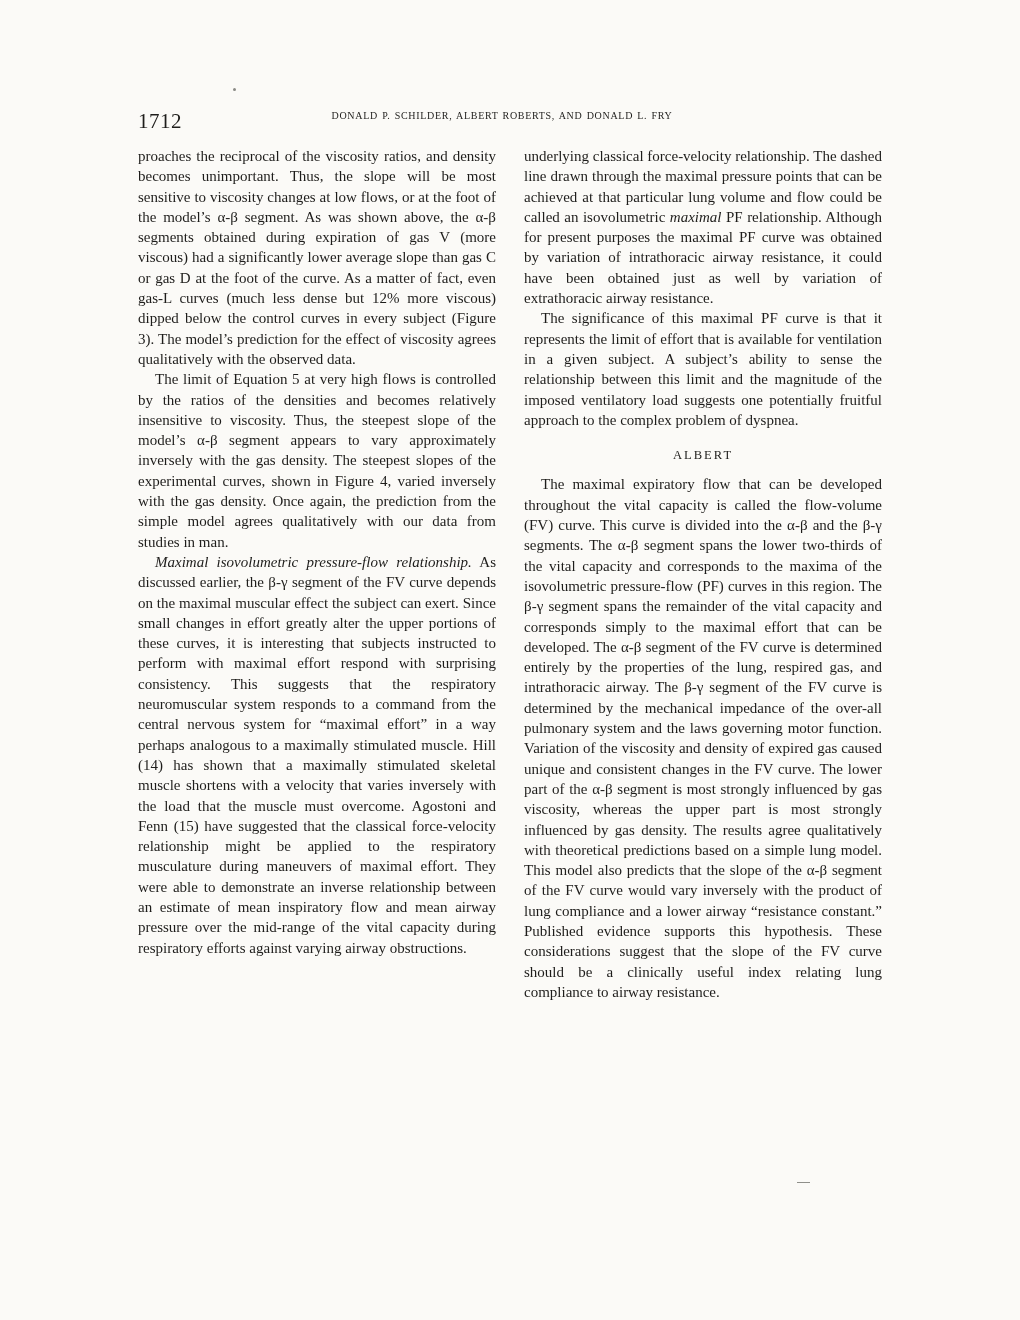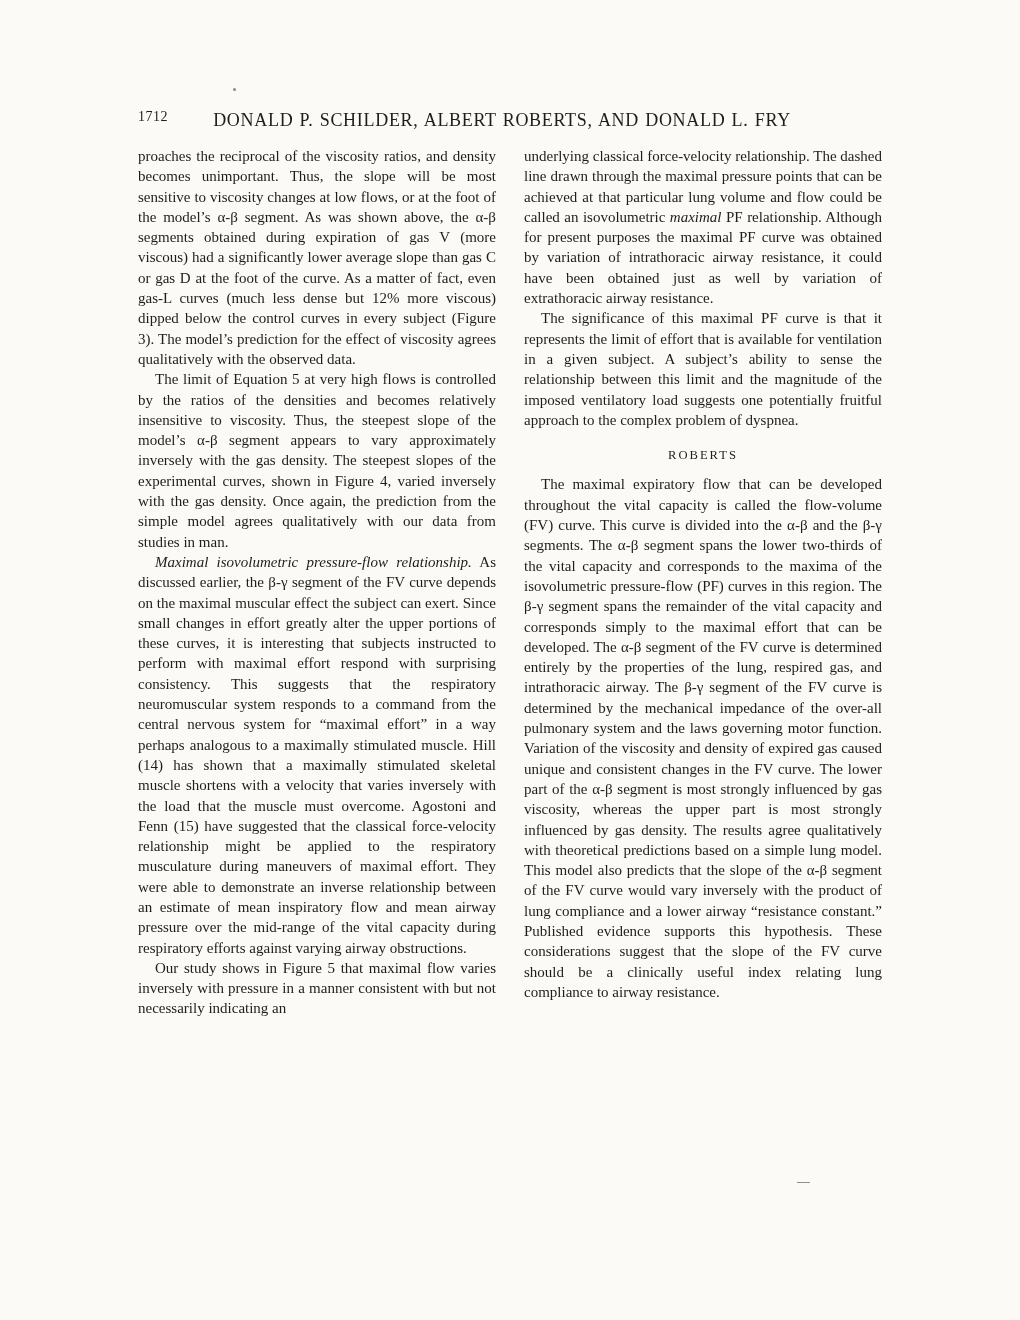--- a/index.html
+++ b/index.html
@@ -18,30 +18,30 @@
     position: absolute;
     top: 108px;
     left: 138px;
     right: 138px;
     height: 22px;
   }
   .page-number {
     position: absolute;
     left: 0;
     top: 1px;
-    font-size: 14px;
+    font-size: 21px;
     letter-spacing: 0.5px;
   }
   .running-title {
     position: absolute;
     left: 0;
     right: 16px;
     top: 2px;
     text-align: center;
-    font-size: 18px;
+    font-size: 10px;
     letter-spacing: 0.7px;
     word-spacing: 1px;
   }
   .columns {
     position: absolute;
     top: 146px;
     left: 138px;
     width: 744px;
     display: flex;
     gap: 28px;
@@ -89,25 +89,24 @@
     <span class="page-number">1712</span>
     <span class="running-title">DONALD P. SCHILDER, ALBERT ROBERTS, AND DONALD L. FRY</span>
   </header>
 
   <main class="columns">
 
     <section class="col">
       <p class="noindent">proaches the reciprocal of the viscosity ratios, and density becomes unimportant.  Thus, the slope will be most sensitive to viscosity changes at low flows, or at the foot of the model’s α-β segment. As was shown above, the α-β segments obtained during expiration of gas V (more viscous) had a significantly lower average slope than gas C or gas D at the foot of the curve.  As a matter of fact, even gas-L curves (much less dense but 12% more viscous) dipped below the control curves in every subject (Figure 3).  The model’s prediction for the effect of viscosity agrees qualitatively with the observed data.</p>
       <p>The limit of Equation 5 at very high flows is controlled by the ratios of the densities and becomes relatively insensitive to viscosity.  Thus, the steepest slope of the model’s α-β segment appears to vary approximately inversely with the gas density.  The steepest slopes of the experimental curves, shown in Figure 4, varied inversely with the gas density.  Once again, the prediction from the simple model agrees qualitatively with our data from studies in man.</p>
       <p><i>Maximal isovolumetric pressure-flow relationship.</i><span> As discussed earlier, the β-γ segment of the FV curve depends on the maximal muscular effect the subject can exert.  Since small changes in effort greatly alter the upper portions of these curves, it is interesting that subjects instructed to perform with maximal effort respond with surprising consistency.  This suggests that the respiratory neuromuscular system responds to a command from the central nervous system for “maximal effort” in a way perhaps analogous to a maximally stimulated muscle. Hill (14) has shown that a maximally stimulated skeletal muscle shortens with a velocity that varies inversely with the load that the muscle must overcome.  Agostoni and Fenn (15) have suggested that the classical force-velocity relationship might be applied to the respiratory musculature during maneuvers of maximal effort.  They were able to demonstrate an inverse relationship between an estimate of mean inspiratory flow and mean airway pressure over the mid-range of the vital capacity during respiratory efforts against varying airway obstructions.</span></p>
-      <p>Our study shows in Figure 5 that maximal flow varies inversely with pressure in a manner consistent with but not necessarily indicating an</p>
     </section>
 
     <section class="col">
       <p class="noindent"><span>underlying classical force-velocity relationship. The dashed line drawn through the maximal pressure points that can be achieved at that particular lung volume and flow could be called an isovolumetric </span><i>maximal</i><span> PF relationship.  Although for present purposes the maximal PF curve was obtained by variation of intrathoracic airway resistance, it could have been obtained just as well by variation of extrathoracic airway resistance.</span></p>
       <p>The significance of this maximal PF curve is that it represents the limit of effort that is available for ventilation in a given subject.  A subject’s ability to sense the relationship between this limit and the magnitude of the imposed ventilatory load suggests one potentially fruitful approach to the complex problem of dyspnea.</p>
-      <h2 class="summary-heading">ROBERTS</h2>
+      <h2 class="summary-heading">ALBERT</h2>
       <p>The maximal expiratory flow that can be developed throughout the vital capacity is called the flow-volume (FV) curve.  This curve is divided into the α-β and the β-γ segments.  The α-β segment spans the lower two-thirds of the vital capacity and corresponds to the maxima of the isovolumetric pressure-flow (PF) curves in this region.  The β-γ segment spans the remainder of the vital capacity and corresponds simply to the maximal effort that can be developed.  The α-β segment of the FV curve is determined entirely by the properties of the lung, respired gas, and intrathoracic airway.  The β-γ segment of the FV curve is determined by the mechanical impedance of the over-all pulmonary system and the laws governing motor function.  Variation of the viscosity and density of expired gas caused unique and consistent changes in the FV curve. The lower part of the α-β segment is most strongly influenced by gas viscosity, whereas the upper part is most strongly influenced by gas density.  The results agree qualitatively with theoretical predictions based on a simple lung model.  This model also predicts that the slope of the α-β segment of the FV curve would vary inversely with the product of lung compliance and a lower airway “resistance constant.”  Published evidence supports this hypothesis.  These considerations suggest that the slope of the FV curve should be a clinically useful index relating lung compliance to airway resistance.</p>
     </section>
 
   </main>
 
 </div>
 
 </body></html>

